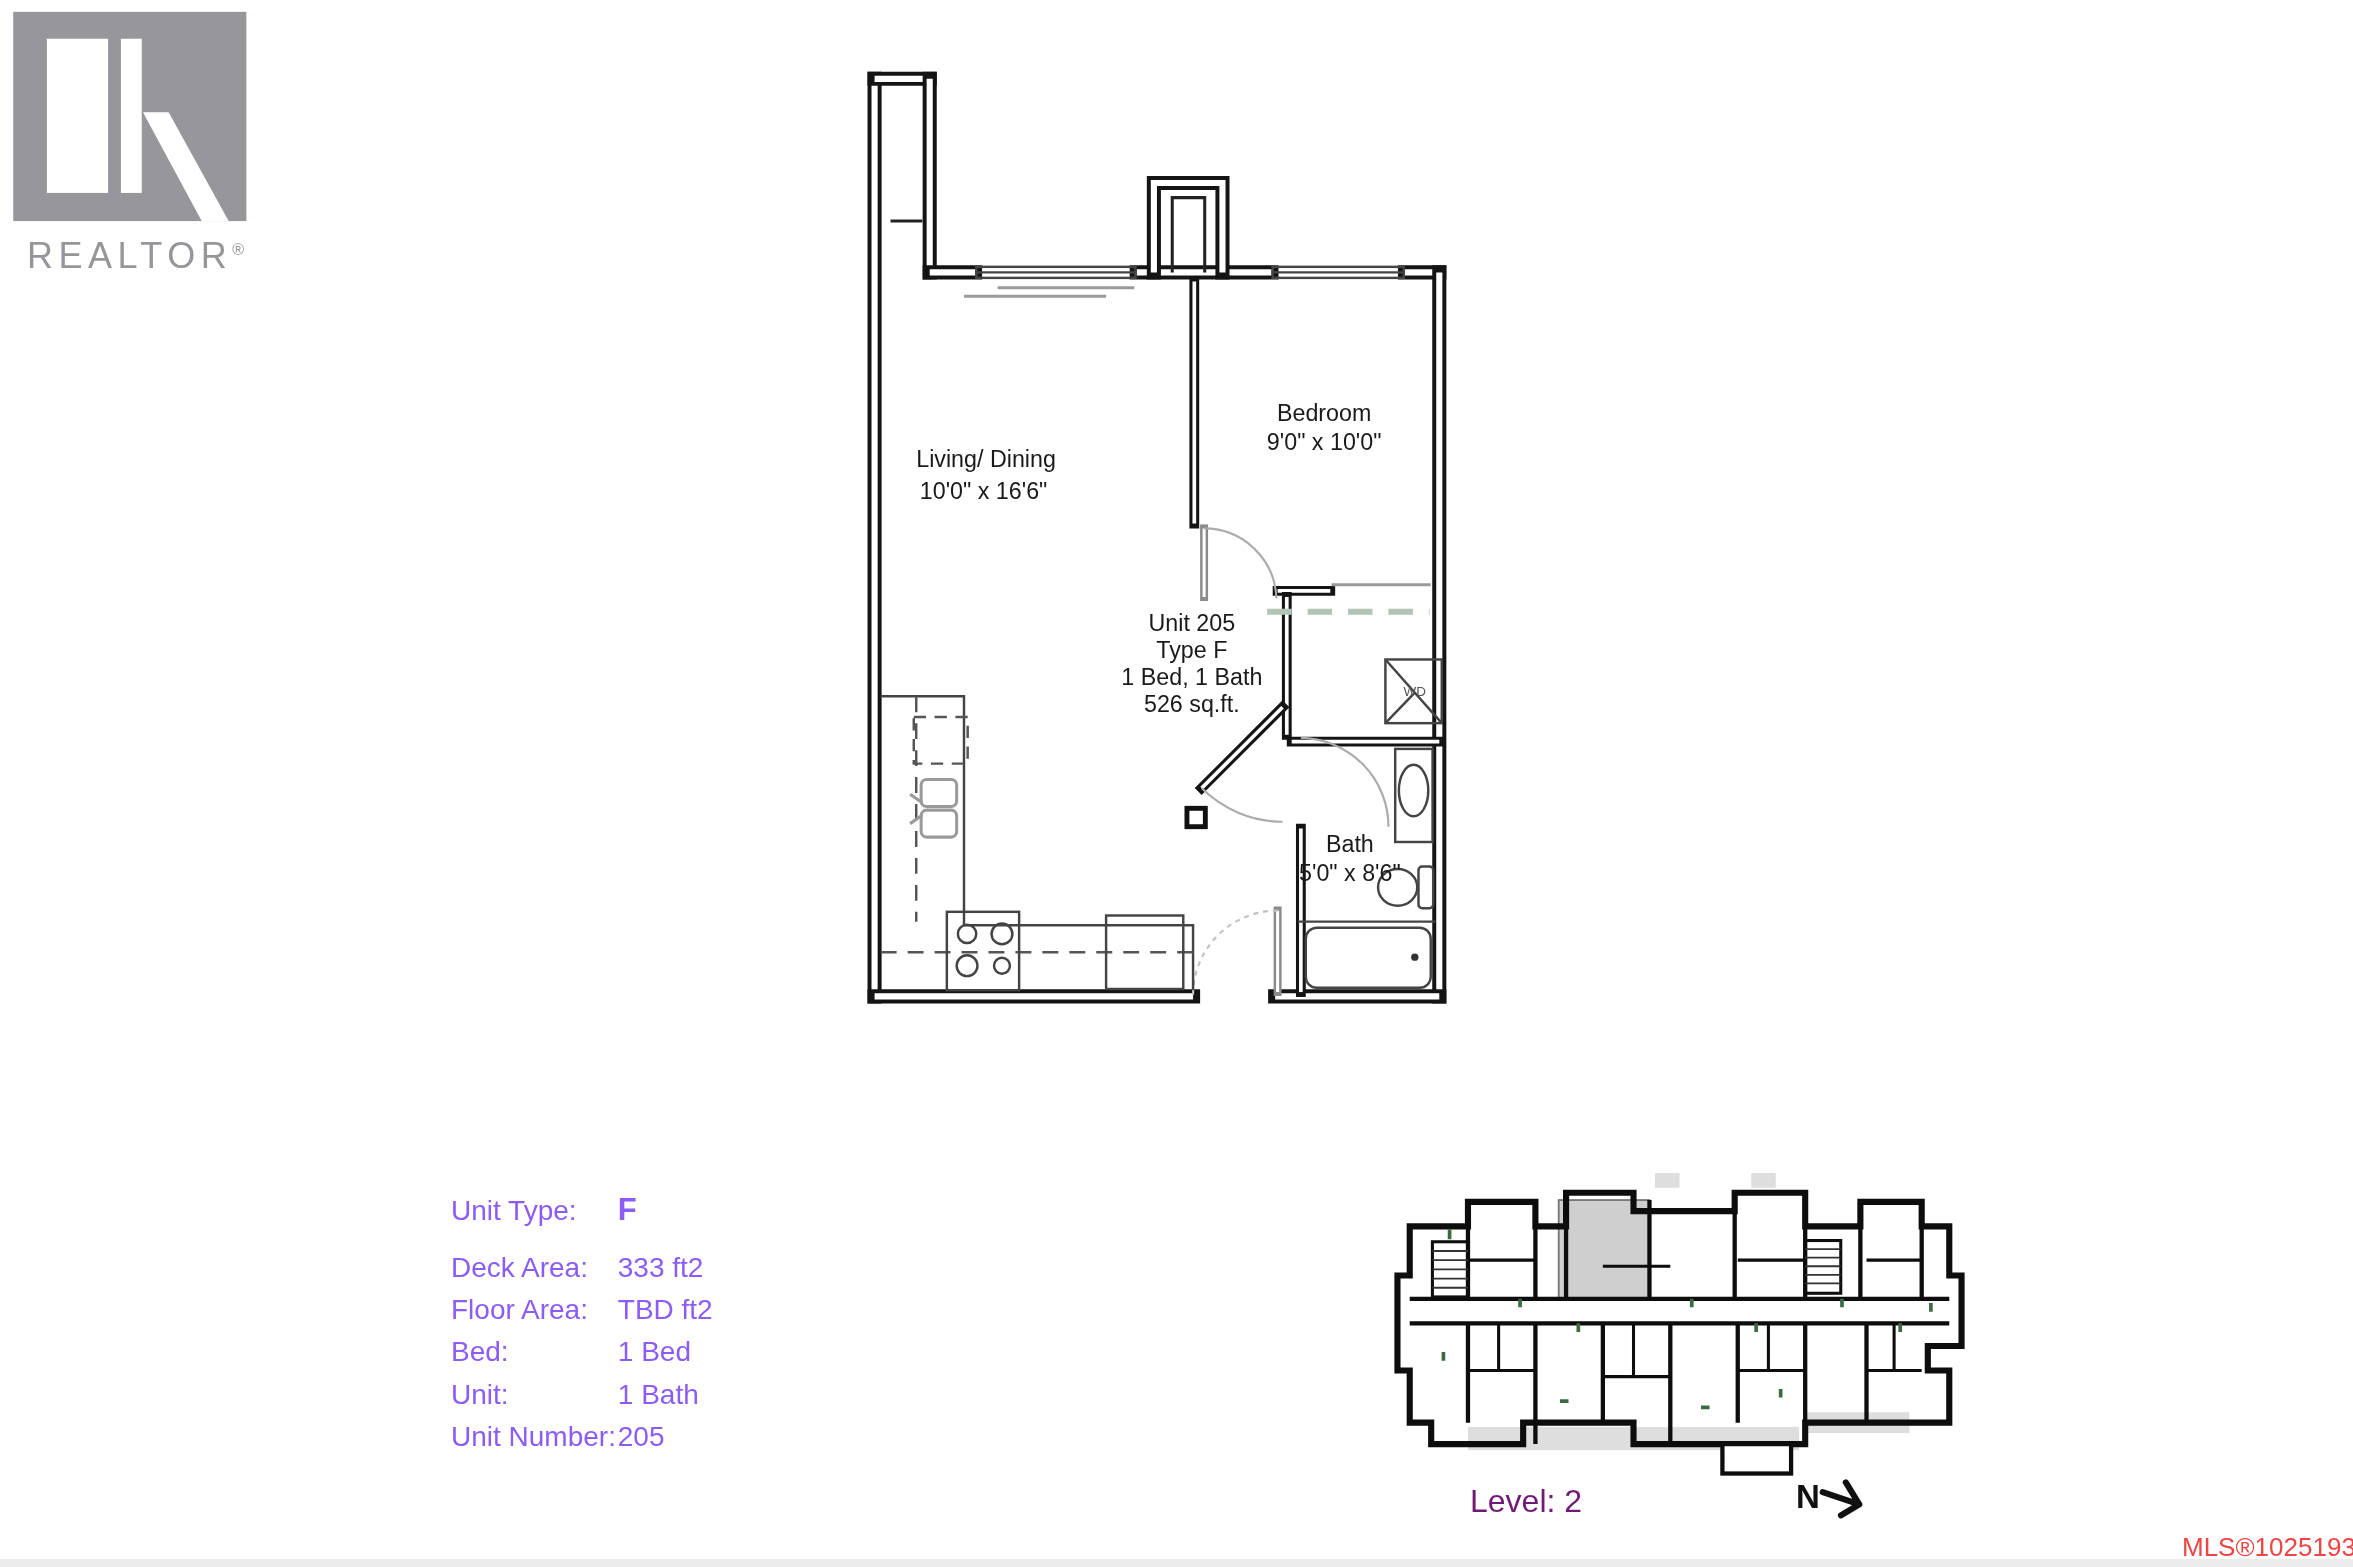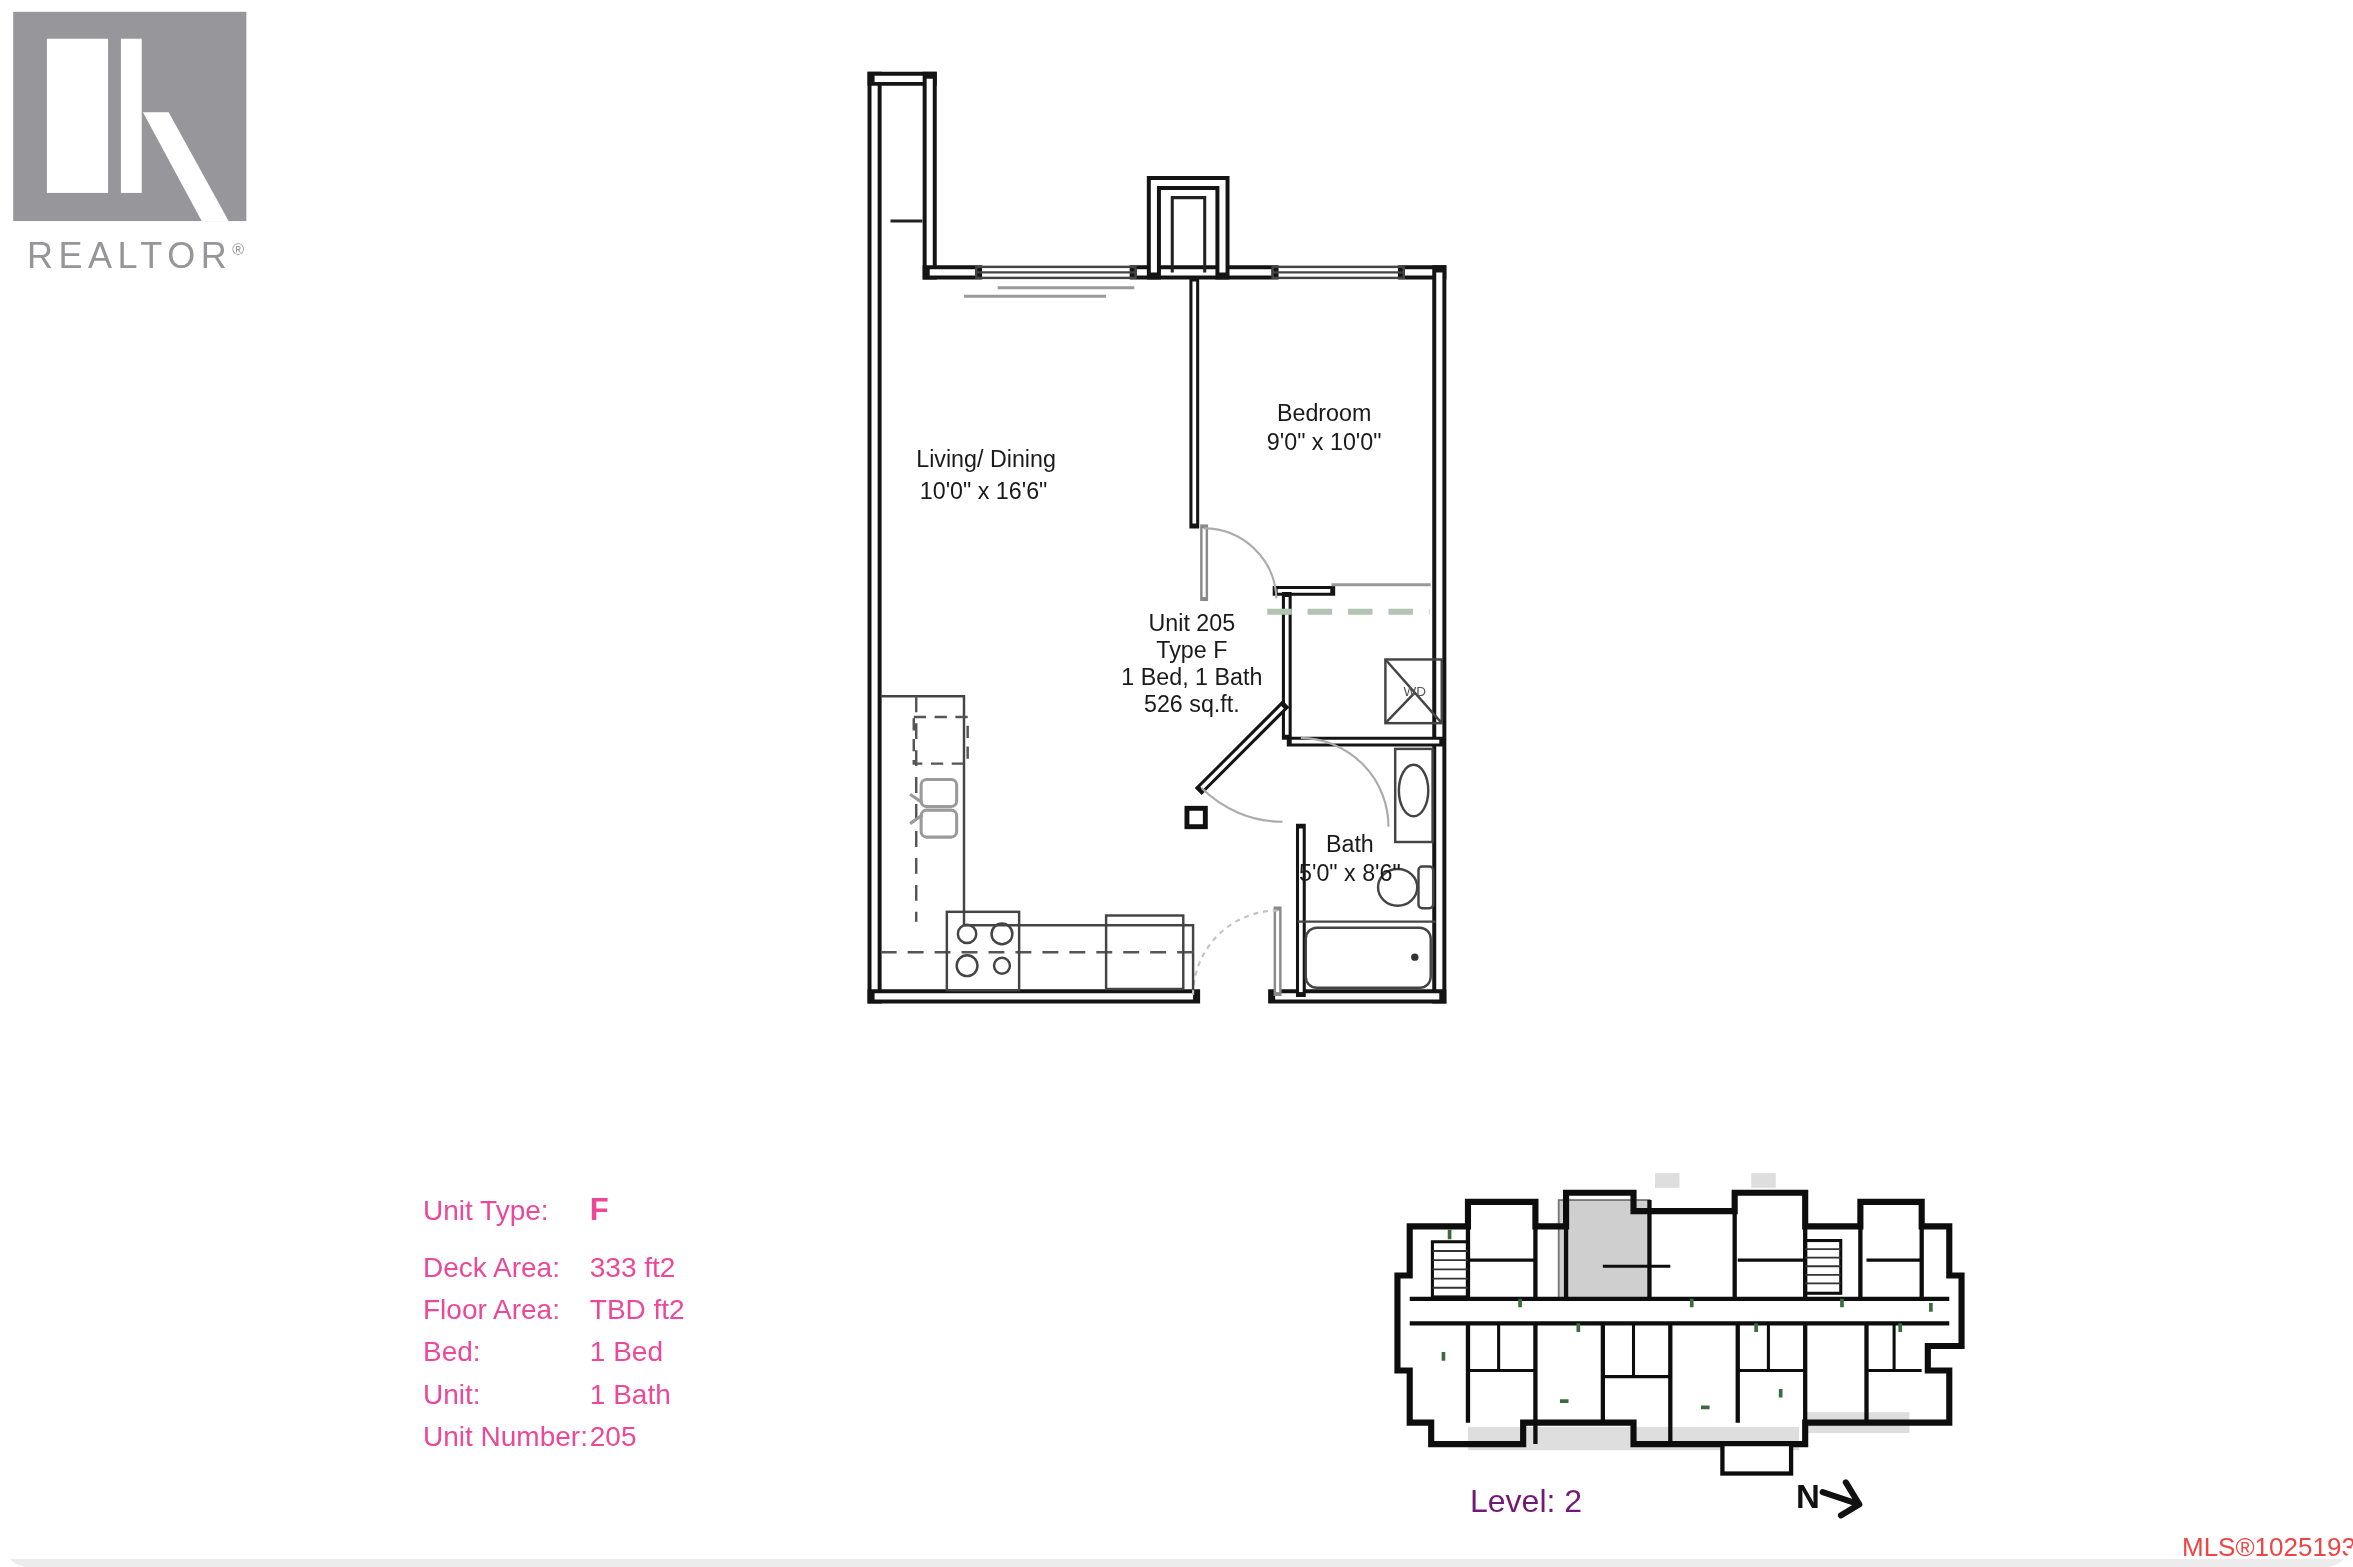--- a/index.html
+++ b/index.html
@@ -1,17 +1,17 @@
 <!DOCTYPE html>
 <html style="font-size:9.8px"><head>
 <meta charset="utf-8">
 <style>
   html,body{margin:0;padding:0;background:#ffffff;}
   .page{position:relative;width:2354px;height:1568px;background:#ffffff;overflow:hidden;
-        font-family:"Liberation Sans", sans-serif;color:#1a1a1a;border-radius:32px;}
+        font-family:"Liberation Sans", sans-serif;color:#1a1a1a;}
   .abs{position:absolute;}
 
   
   .realtor-text{position:absolute;left:14.7px;top:226px;font-size:36px;letter-spacing:5.5px;
                 color:#96969a;font-weight:400;}
   .realtor-text sup{font-size:16px;letter-spacing:0;}
 
   
   svg{display:block;}
   path,rect.sw,ellipse.sw,circle.sw{fill:none;}
@@ -27,21 +27,21 @@
   .thin2{stroke:#444444;stroke-width:4px;fill:none;}
   .gray{stroke:#9a9a9a;stroke-width:5px;fill:none;}
   .arc{stroke:#ababab;stroke-width:3.5px;fill:none;}
   .darc{stroke:#c2c2c2;stroke-width:3.5px;fill:none;stroke-dasharray:8 8;}
   .dash{stroke:#555555;stroke-width:4px;fill:none;stroke-dasharray:26 18;}
   .gdash{stroke:#b2c4b4;stroke-width:10px;fill:none;stroke-dasharray:40 26;}
   .plan-label{font-size:38px;fill:#1a1a1a;text-anchor:middle;}
   .wd-label{font-size:22px;fill:#555555;text-anchor:middle;}
 
   
-  .info-panel{position:absolute;left:423px;top:1194px;width:466px;font-size:28px;color:#ec4899;}
+  .info-panel{position:absolute;left:451px;top:1194px;width:466px;font-size:28px;color:#8b5cf6;}
   .info-row{margin-bottom:10.4px;line-height:32px;white-space:nowrap;}
   .info-row.first{margin-bottom:24.5px;}
   .info-label{display:inline-block;width:159px;}
   .info-value{display:inline-block;}
   .info-value.bold{font-weight:700;font-size:31px;}
 
   
   .level-label{position:absolute;left:1470px;top:1483px;font-size:32px;color:#701a75;}
   .north{position:absolute;left:1796px;top:1469px;width:86px;height:67px;}
   .north .n-letter{position:absolute;left:0;top:8.6px;font-size:33px;font-weight:700;color:#111;}

